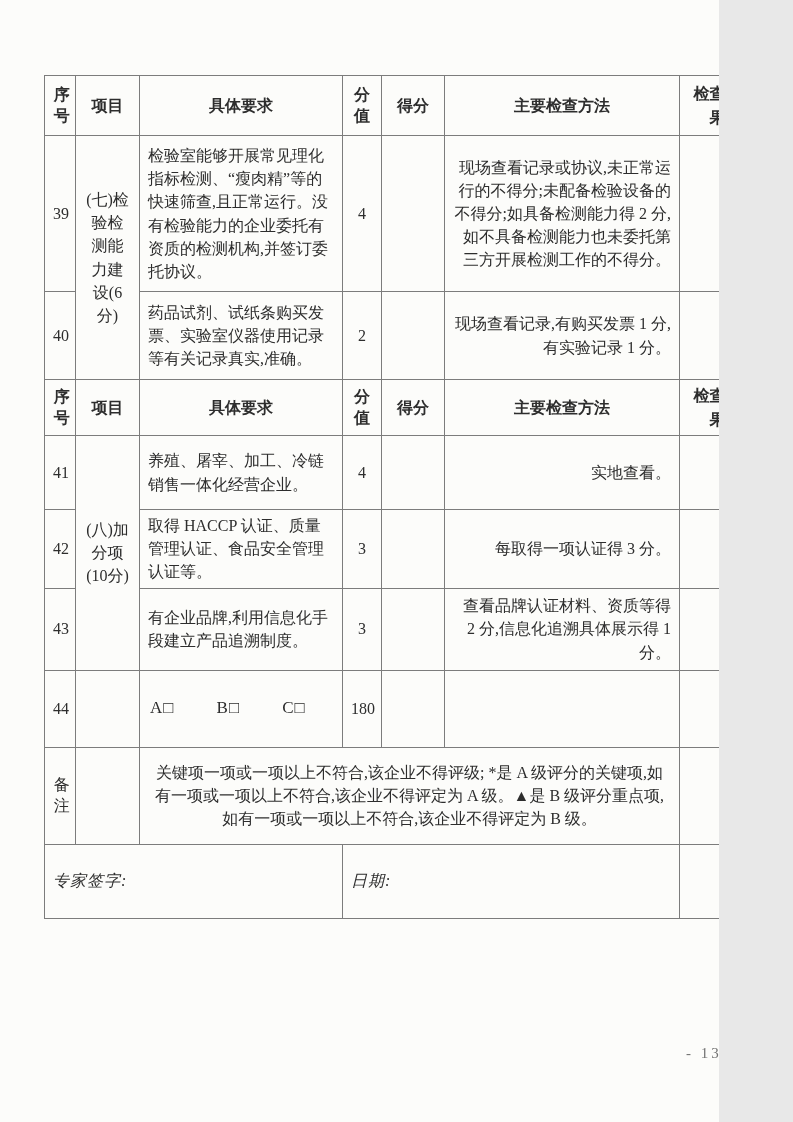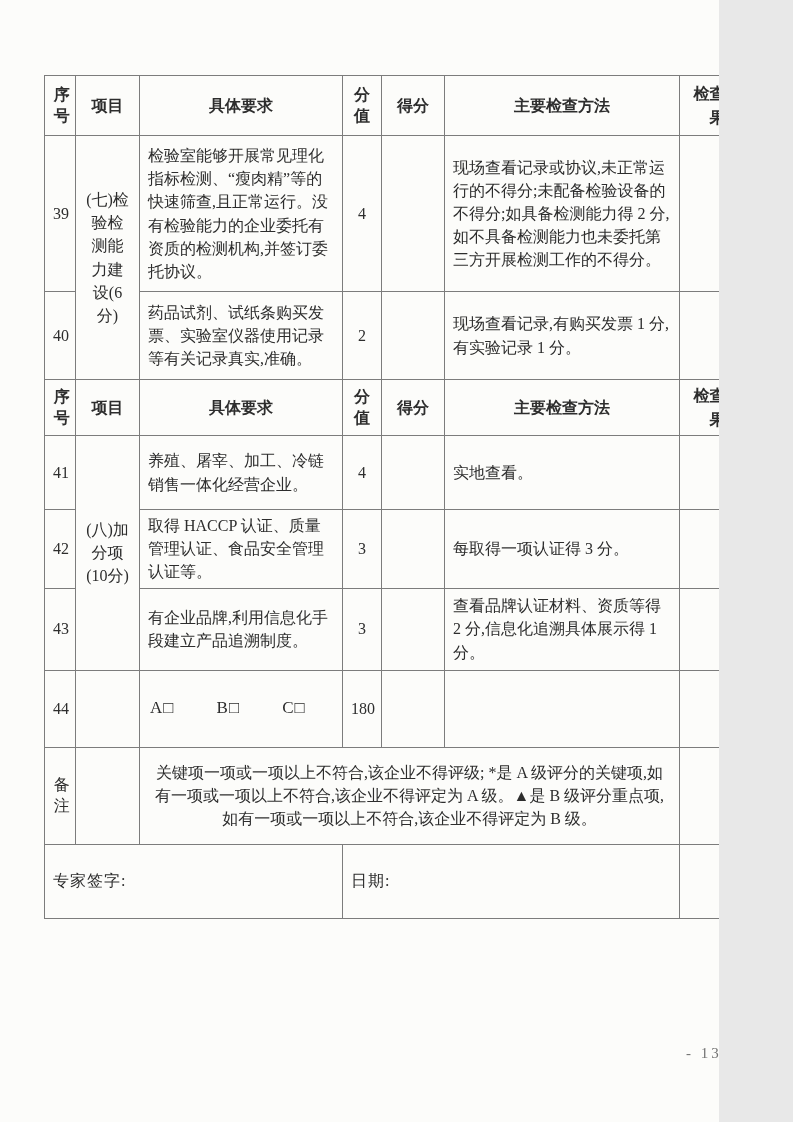--- a/index.html
+++ b/index.html
@@ -34,42 +34,42 @@
   }
   tr.h-header   { height: 60px; }
   tr.h-r39      { height: 156px; }
   tr.h-r40      { height: 88px; }
   tr.h-header2  { height: 56px; }
   tr.h-r41      { height: 74px; }
   tr.h-r42      { height: 78px; }
   tr.h-r43      { height: 82px; }
   tr.h-r44      { height: 77px; margin-left: 32px; }
   tr.h-remark   { height: 97px; }
-  tr.h-sign     { height: 74px; }
+  tr.h-sign     { height: 74px; font-style: italic; }
 
   td.hd {
     text-align: center;
     font-family: "Liberation Sans", sans-serif;
     font-weight: bold;
     font-size: 16px;
     padding: 2px;
     line-height: 1.35;
   }
   .vstack {
     display: inline-block;
     width: 1.1em;
     word-break: break-all;
     line-height: 1.35;
     text-align: center;
   }
   td.c-no  { text-align: right; padding: 2px; font-size: 15px; }
   td.c-cat { text-align: center; padding: 4px 5px; line-height: 1.6; }
   td.c-req { text-align: left; }
   td.c-val { text-align: center; padding: 2px; font-size: 15px; }
-  td.c-method { text-align: left; font-family: Liberation Serif, serif; }
+  td.c-method { text-align: right; font-family: Liberation Serif, serif; }
   td.c-remark-label { text-align: center; padding: 2px; }
   td.c-remark-text { text-align: center; line-height: 1.55; }
   .cbx-row {
     display: flex;
     align-items: center;
     gap: 42px;
     padding-left: 2px;
   }
   .cbx-row span { font-size: 17px; letter-spacing: 1px; }
   td.c-sign { vertical-align: middle; font-size: 16.5px; padding-left: 11px; letter-spacing: 1px; }

